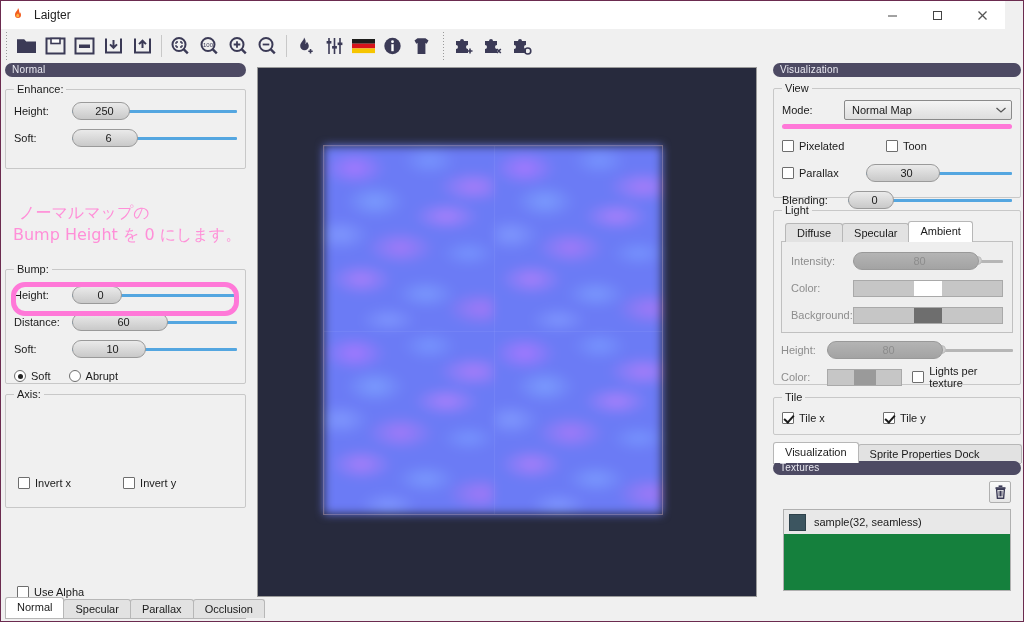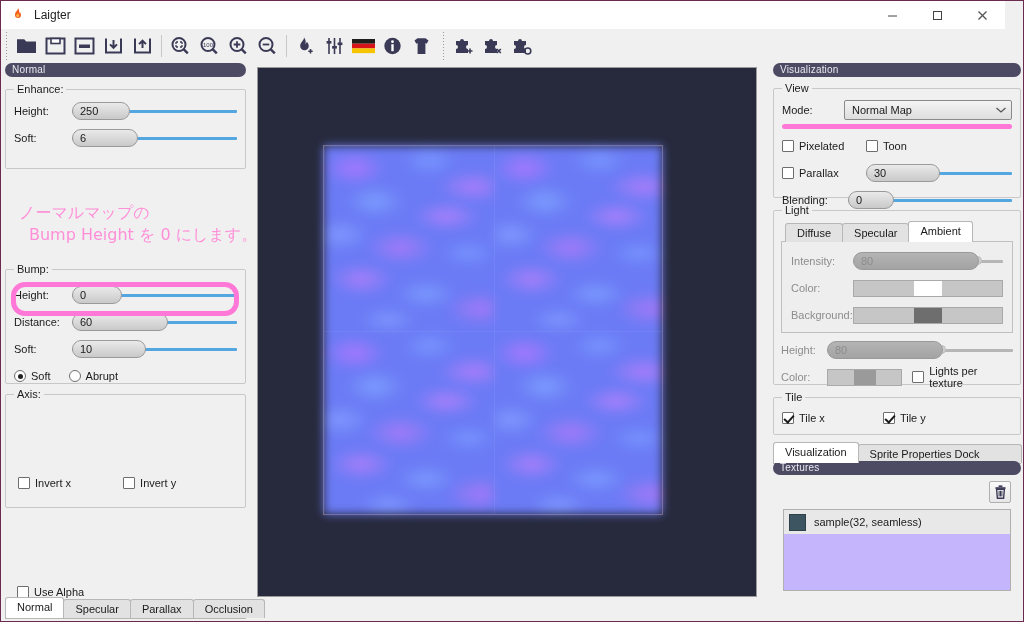--- a/index.html
+++ b/index.html
@@ -112,21 +112,21 @@
     background: transparent; margin-top: 8px; padding: 10px 8px 8px 8px;
   }
   .group > .glabel {
     position: absolute; top: -7px; left: 8px; background: #f0f0f0;
     padding: 0 3px; font-size: 11px; color: #1a1a1a;
   }
 
   
   .row { display: flex; align-items: center; height: 22px; margin-bottom: 5px; position: relative; }
   .rlabel { font-size: 11px; width: 58px; flex: 0 0 auto; }
-  .slider-wrap { position: relative; flex: 1; height: 22px; }
+  .slider-wrap { position: relative; flex: 1; height: 22px; text-align: center; }
   .strack {
     position: absolute; left: 0; right: 0; top: 10px; height: 3px;
     background: #54a6e0; border-radius: 1px;
   }
   .strack.gray { background: #b6b6b6; }
   .shandle {
     position: absolute; top: 8px; width: 7px; height: 7px; background: #1f8fd6;
   }
   .shandle.gray { background: #cfcfcf; border:1px solid #bdbdbd; top:6px; width:9px;height:9px;border-radius:50%; }
   .spin {
@@ -198,21 +198,21 @@
   
   .tex-panel { position: absolute; left: 0; top: 398px; width: 248px; height: 138px; }
   .tex-body { background: #f0f0f0; height: 120px; position: relative; }
   .trash-btn {
     position: absolute; right: 10px; top: 6px; width: 22px; height: 22px;
     border: 1px solid #b0b0b0; background: linear-gradient(#fafafa,#e6e6e6);
     display: flex; align-items: center; justify-content: center; border-radius: 2px;
   }
   .tex-list {
     position: absolute; left: 10px; top: 34px; right: 10px; bottom: 4px;
-    background: #c4b5fd; border: 1px solid #b0b0b0; overflow: hidden;
+    background: #15803d; border: 1px solid #b0b0b0; overflow: hidden;
   }
   .tex-item {
     display: flex; align-items: center; gap: 8px; height: 24px; padding-left: 5px;
     background: #e8e8e8;
   }
   .tex-thumb { width: 17px; height: 17px; background: #3c5560; border: 1px solid #2d414a; }
   .tex-name { font-size: 11px; }
 </style>
 </head>
 <body>
@@ -389,21 +389,21 @@
           <span class="rlabel">Soft:</span>
           <div class="slider-wrap">
             <div class="strack"></div>
             <div class="shandle" style="left:52px"></div>
             <div class="spin" style="width:66px">6</div>
           </div>
         </div>
       </div>
 
       <div class="note" style="left:14px; top:112px">ノーマルマップの</div>
-      <div class="note" style="left:24px; top:134px">Bump Height を 0 にします。</div>
+      <div class="note" style="left:8px; top:134px">Bump Height を 0 にします。</div>
 
       <div class="group" style="margin-top:100px;height:115px">
         <span class="glabel">Bump:</span>
 
         <div class="row" style="margin-top:4px">
           <span class="rlabel">Height:</span>
           <div class="slider-wrap">
             <div class="strack"></div>
             <div class="shandle" style="left:36px"></div>
             <div class="spin" style="width:50px">0</div>
@@ -492,21 +492,21 @@
           <span class="caret">
             <svg width="12" height="8" viewBox="0 0 12 8">
                 <path d="M1.5 2l4.5 4 4.5-4" fill="none" stroke="#555" stroke-width="1.3"></path>
               </svg>
           </span>
         </div>
       </div>
 
       <div class="pinkbar"></div>
 
-      <div class="row" style="">
+      <div class="row" style="gap:20px">
         <label class="chk" style="width:84px">
           <span class="box"></span>
           <span>Pixelated</span>
         </label>
         <label class="chk">
           <span class="box"></span>
           <span>Toon</span>
         </label>
       </div>
 

